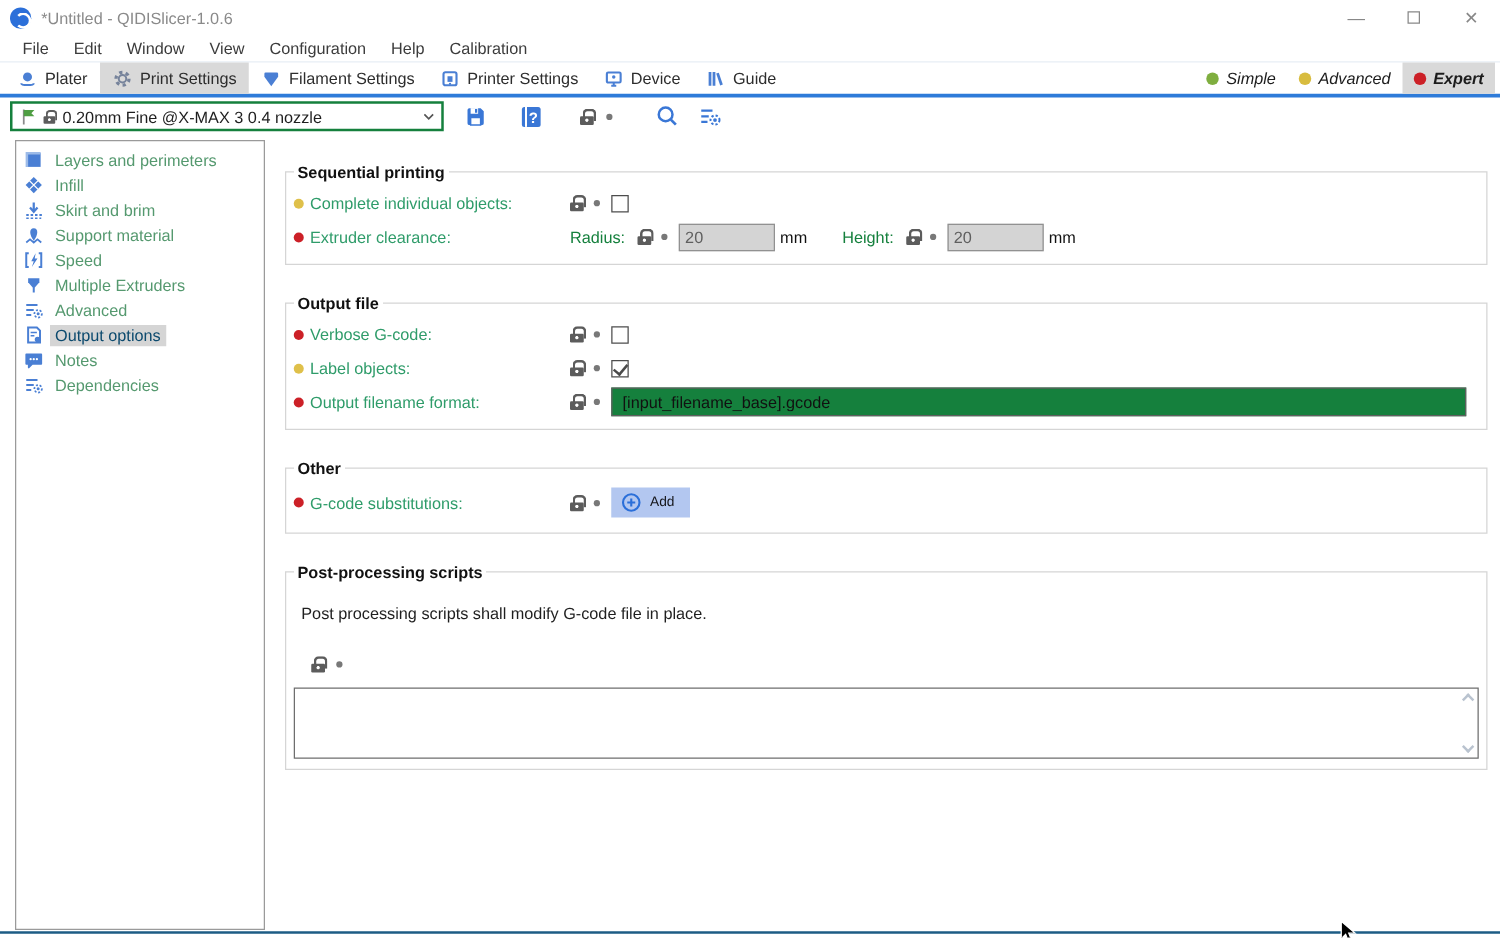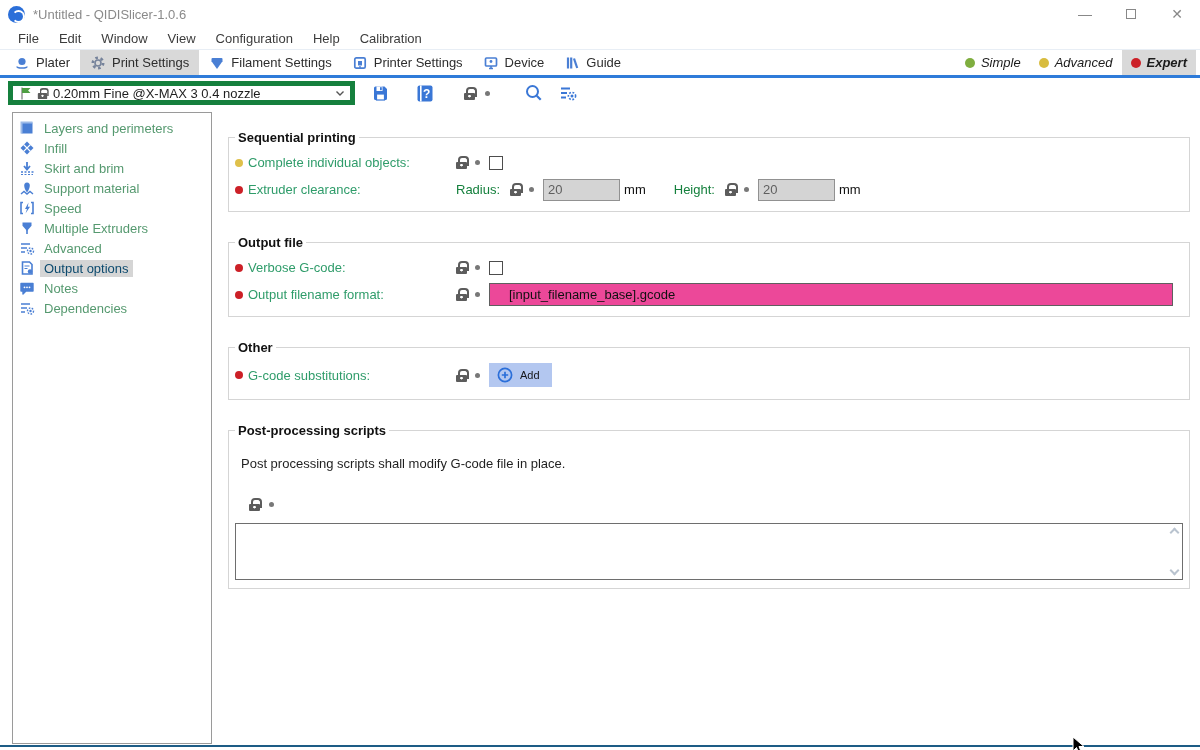--- a/index.html
+++ b/index.html
@@ -25,21 +25,21 @@
   .tab.active { background:#d9d9d9; }
   .tab svg { display:block; }
   .modes { margin-left:auto; display:flex; align-items:center; padding-right:4px;font-style:italic; }
   .mode { display:flex; align-items:center; gap:6px; padding:0 9px; height:25px; color:#1c1c1c; }
   .mode.active { background:#d9d9d9; font-weight:bold; }
   .mode-dot { width:10px; height:10px; border-radius:50%; display:inline-block; }
   .accent-bar { height:3px; background:#2e7bd9; }
 
   
   .toolbar { height:30px; display:flex; align-items:center; padding:3px 0 3px 8px; }
-  .preset { width:347px; height:24px; border:5px solid #15803d; display:flex; align-items:center; padding:0 4px 0 5px; background:#fff; }
+  .preset { width:347px; height:24px; border:2px solid #15803d; display:flex; align-items:center; padding:0 4px 0 5px; background:#fff; }
   .preset-text { flex:1; font-size:13px; color:#1e1e1e; white-space:nowrap; overflow:hidden; }
   .tb-icon { margin-left:0; display:flex; align-items:center; justify-content:center; }
   .gap-s { margin-left:16px; } .gap-m { margin-left:26px; } .gap-l { margin-left:22px; }
 
   
   .lock { display:inline-block; width:11px; height:13px; position:relative; flex:none; }
   .lock::before { content:''; position:absolute; top:0; left:2px; width:7px; height:8px; border:2px solid #5c5c5c; border-bottom:none; border-radius:4px 4px 0 0; }
   .lock::after { content:''; position:absolute; bottom:0; left:0; width:11px; height:7px; border-radius:1px; background:radial-gradient(circle at 50% 45%, #fff 0 1px, #5c5c5c 1.6px); }
   .rdot { display:inline-block; width:5px; height:5px; border-radius:50%; background:#787878; flex:none; }
 
@@ -60,21 +60,21 @@
   .bullet.red { background:#cc2027; }
   .opt-label { color:#2f9c6a; width:208px; flex:none; }
   .sub-label { color:#15803d; margin-right:10px; }
   .lock-m { margin-right:8px; } .rdot-m { margin-right:9px; }
 
   .checkbox { width:14px; height:14px; border:1px solid #4d4d4d; background:#fff; position:relative; flex:none; }
   .checkbox.checked::after { content:''; position:absolute; left:3px; top:0px; width:5px; height:9px; border:solid #4a4a4a; border-width:0 2px 2px 0; transform:rotate(40deg); }
 
   .num-input { width:77px; height:22px; background:#d4d4d4; border:1px solid #919191; color:#5f5f5f; font-size:13px; padding:0 4px; font-family:"Liberation Sans",sans-serif; }
   .unit { margin-left:4px; color:#111; }
-  .wide-input { width:684px; height:23px; border:1px solid #5f5f5f; background:#ec4899; color:#111; font-size:13px; padding:0 19px; font-family:"Liberation Sans",sans-serif; }
+  .wide-input { width:684px; height:23px; border:1px solid #5f5f5f; background:#15803d; color:#111; font-size:13px; padding:0 8px; font-family:"Liberation Sans",sans-serif; }
 
   .add-btn { height:24px; background:#b3c7f0; border:none; display:flex; align-items:center; gap:7px; padding:0 12px 0 8px; color:#15161a; font-size:11px; font-family:"Liberation Sans",sans-serif; }
 
   .post-desc { color:#1f1f1f; padding:14px 0 0 6px; }
   .post-lockrow { display:flex; align-items:center; gap:9px; padding:26px 0 0 14px; height:40px; }
   .script-box { margin-top:12px; width:100%; height:57px; border:1px solid #6e6e6e; background:#fff; position:relative; }
   .scroll-strip { position:absolute; right:0; top:0; bottom:0; width:16px; display:flex; flex-direction:column; justify-content:space-between; align-items:center; padding:3px 0; }
   .chev { width:7px; height:7px; border:solid #b9c3cf; border-width:0 2px 2px 0; }
   .chev.up { transform:rotate(-135deg); margin-top:2px; }
   .chev.down { transform:rotate(45deg); margin-bottom:2px; }
@@ -325,20 +325,27 @@
   <fieldset>
     <legend>Output file</legend>
     <div class="row">
       <span class="bullet red"></span>
       <span class="opt-label">Verbose G-code:</span>
       <span class="lock lock-m"></span>
       <span class="rdot rdot-m"></span>
       <span class="checkbox"></span>
     </div>
     <div class="row">
+      <span class="bullet yellow"></span>
+      <span class="opt-label">Label objects:</span>
+      <span class="lock lock-m"></span>
+      <span class="rdot rdot-m"></span>
+      <span class="checkbox checked"></span>
+    </div>
+    <div class="row">
       <span class="bullet red"></span>
       <span class="opt-label">Output filename format:</span>
       <span class="lock lock-m"></span>
       <span class="rdot rdot-m"></span>
       <input class="wide-input" value="[input_filename_base].gcode" style="">
     </div>
   </fieldset>
 
   <fieldset>
     <legend>Other</legend>

